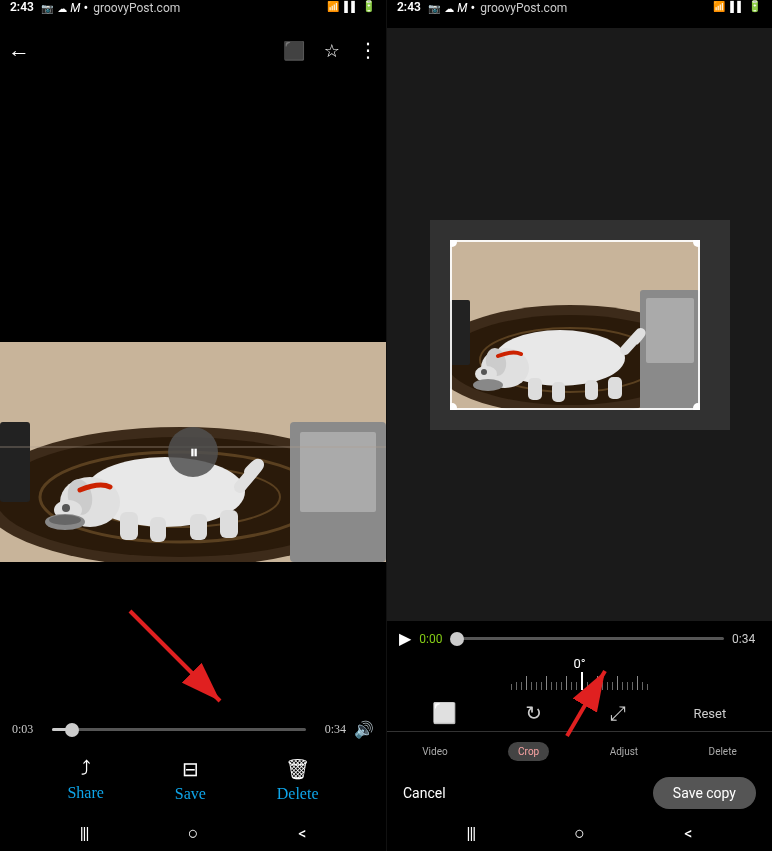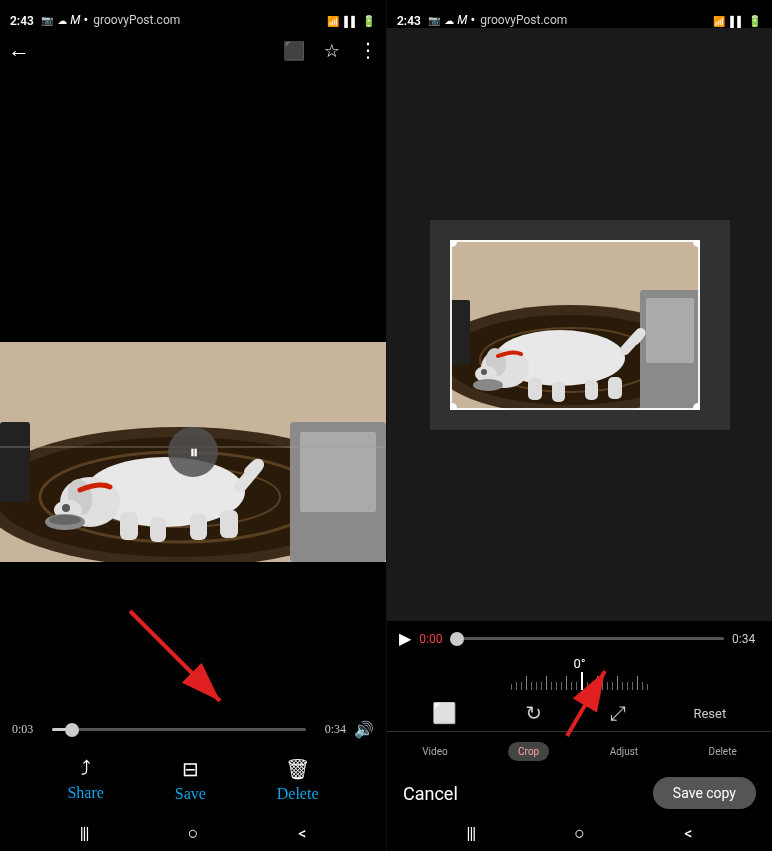--- a/index.html
+++ b/index.html
@@ -30,21 +30,21 @@
       display: flex;
       flex-direction: column;
       position: relative;
       border-left: 1px solid #111;
     }
 
     
     .status-bar {
       height: 28px;
       display: flex;
-      align-items: flex-end;
+      align-items: flex-start;
       padding: 0 10px;
       background: #000;
     }
     .status-bar .time {
       color: #fff;
       font-size: 12px;
       font-weight: 600;
       margin-right: 8px;
     }
     .status-icons {
@@ -250,21 +250,21 @@
       align-items: center;
       gap: 8px;
       padding: 8px 12px 4px;
     }
     .play-small {
       color: #fff;
       font-size: 16px;
       cursor: pointer;
     }
     .time-label-small {
-      color: #ef4444;
+      color: #84cc16;
       font-size: 12px;
       min-width: 30px;
     }
     .slider-track-right {
       flex: 1;
       height: 3px;
       background: #555;
       border-radius: 2px;
       position: relative;
     }
@@ -377,21 +377,21 @@
     
     .bottom-action-row {
       display: flex;
       align-items: center;
       justify-content: space-between;
       padding: 8px 16px 6px;
       background: #000;
     }
     .cancel-btn {
       color: #fff;
-      font-size: 18px;
+      font-size: 14px;
       cursor: pointer;
     }
     .save-btn {
       background: #555;
       color: #fff;
       font-size: 14px;
       padding: 8px 20px;
       border-radius: 24px;
       cursor: pointer;
     }

